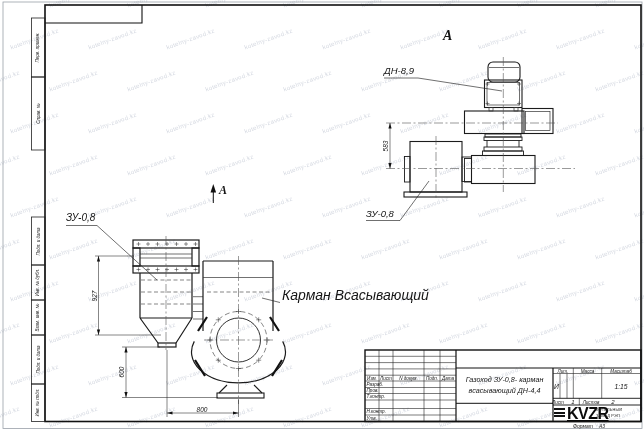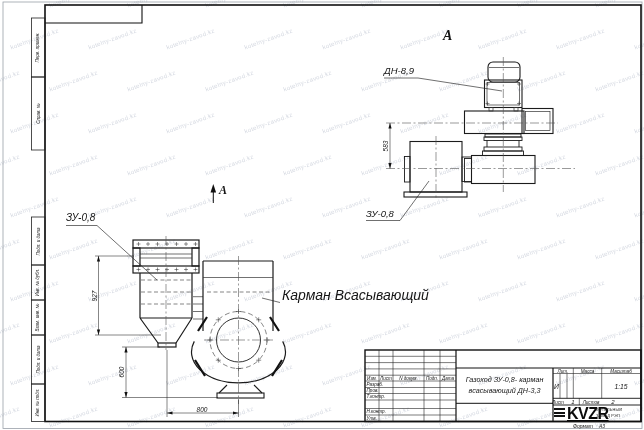--- a/index.html
+++ b/index.html
@@ -325,21 +325,21 @@
   <span class="t tb ctr" style="left:432px;top:378.2px">Подп.</span>
   <span class="t tb ctr" style="left:448px;top:378.2px">Дата</span>
 
   <span class="t tb" style="left:366.5px;top:381.7px">Разраб.</span>
   <span class="t tb" style="left:366.5px;top:388px">Пров.</span>
   <span class="t tb" style="left:366.5px;top:394.3px">Т.контр.</span>
   <span class="t tb" style="left:366.5px;top:409.2px">Н.контр.</span>
   <span class="t tb" style="left:366.5px;top:415.8px">Утв.</span>
 
   <span class="t title-main ctr" style="left:504.5px;top:380px">Газоход ЗУ-0,8-  карман</span>
-  <span class="t title-main ctr" style="left:504.5px;top:390.5px">всасывающий ДН-3,3</span>
+  <span class="t title-main ctr" style="left:504.5px;top:390.5px">всасывающий ДН-4,4</span>
 
   <span class="t tb ctr" style="left:563px;top:371px">Лит.</span>
   <span class="t tb ctr" style="left:587.5px;top:371px">Масса</span>
   <span class="t tb ctr" style="left:621px;top:371px">Масштаб</span>
   <span class="t tbv ctr" style="left:556.5px;top:386px">И</span>
   <span class="t tbv ctr" style="left:621px;top:386px">1:15</span>
 
   <span class="t tb ctr" style="left:558px;top:401.8px">Лист</span>
   <span class="t tbv ctr" style="left:573px;top:401.8px;font-size:6px">1</span>
   <span class="t tb ctr" style="left:591px;top:401.8px">Листов</span>

